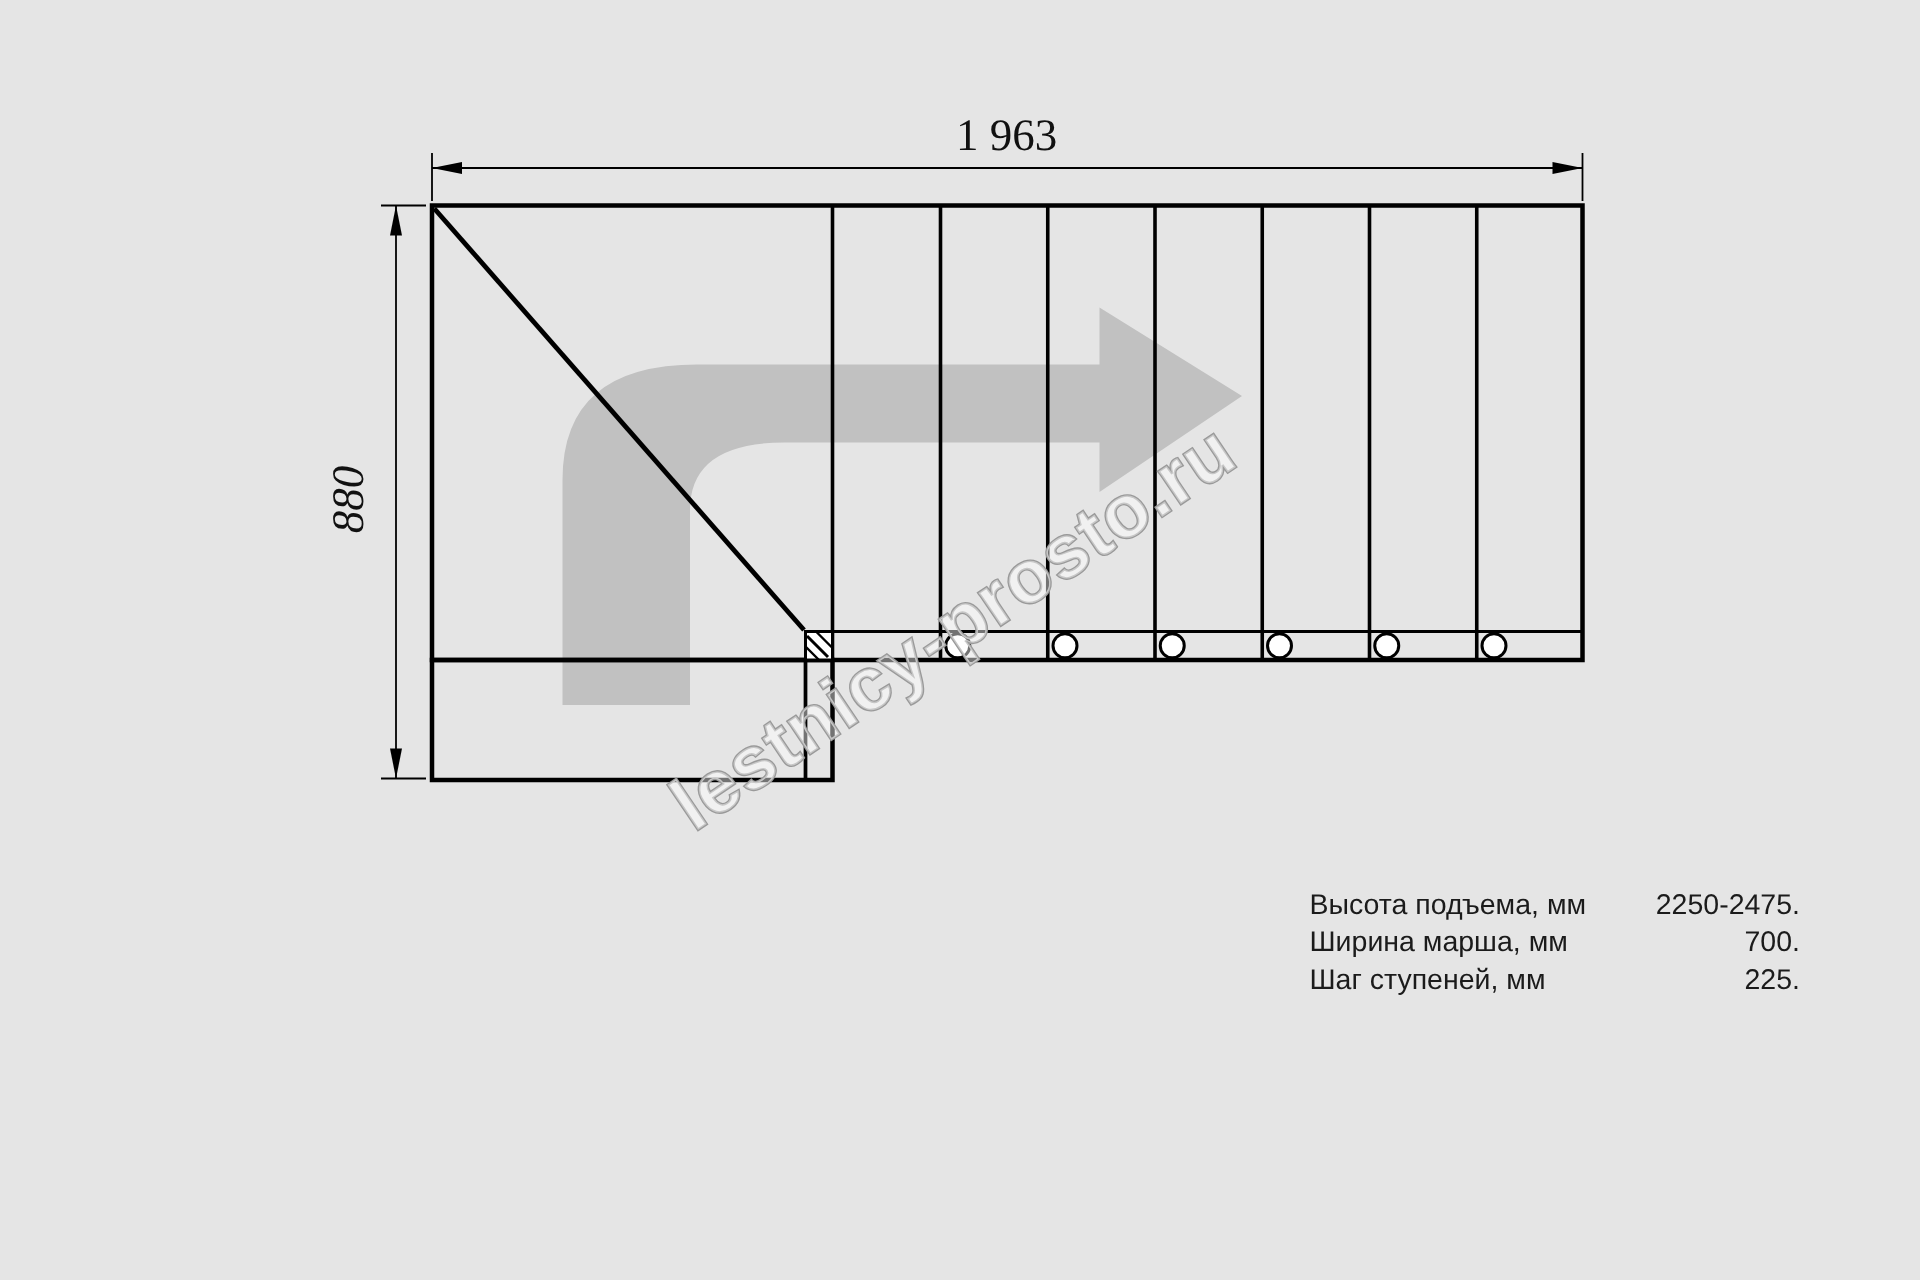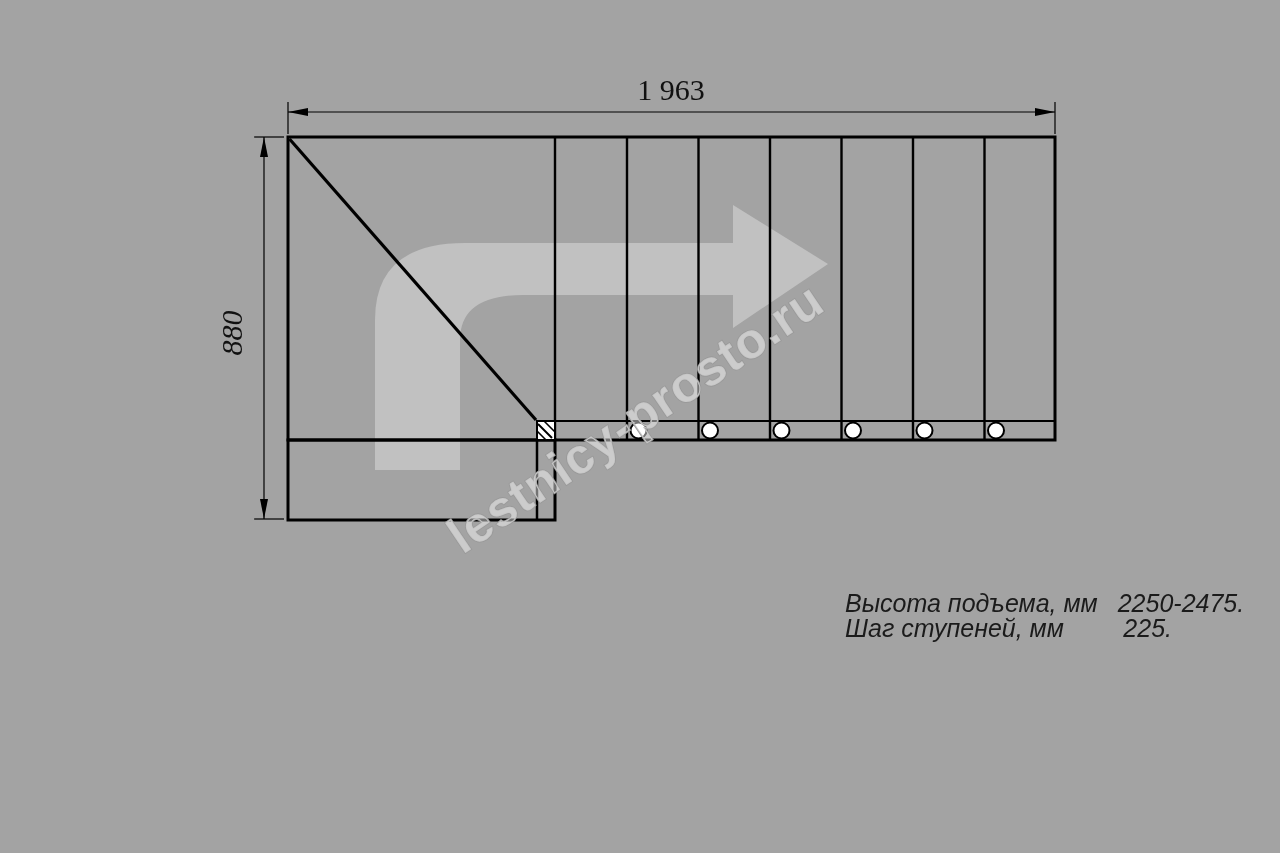--- a/index.html
+++ b/index.html
@@ -4,37 +4,36 @@
 <style>
   html, body {
     margin: 0;
     padding: 0;
     background: #ffffff;
   }
   .stage {
     position: relative;
     width: 1280px;
     height: 853px;
-    background: #a3a3a3;
+    background: #e5e5e5;
     overflow: hidden;
     font-family: "Liberation Sans", sans-serif;
   }
   .drawing-svg {
     position: absolute;
     left: 0;
     top: 0;
   }
   .spec-table {
     position: absolute;
-    left: 845px;
+    left: 873px;
     top: 591px;
     width: 327px;
     font-family: "Liberation Sans", sans-serif;
-    font-style: italic;
-    font-size: 25px;
+    font-size: 19px;
     line-height: 25px;
     color: #1b1b1b;
   }
   .spec-row {
     display: flex;
     justify-content: space-between;
     align-items: baseline;
     white-space: nowrap;
   }
   .spec-label {
@@ -141,18 +140,22 @@
 
     <text class="watermark" text-anchor="middle" transform="translate(645,432) rotate(-34)">lestnicy-prosto.ru</text>
   </svg>
 
   <div class="spec-table">
     <div class="spec-row">
       <span class="spec-label">Высота подъема, мм</span>
       <span class="spec-value">2250-2475.</span>
     </div>
     <div class="spec-row">
+      <span class="spec-label">Ширина марша, мм</span>
+      <span class="spec-value">700.</span>
+    </div>
+    <div class="spec-row">
       <span class="spec-label">Шаг ступеней, мм</span>
       <span class="spec-value">225.</span>
     </div>
   </div>
 
 </div>
 
 </body></html>

